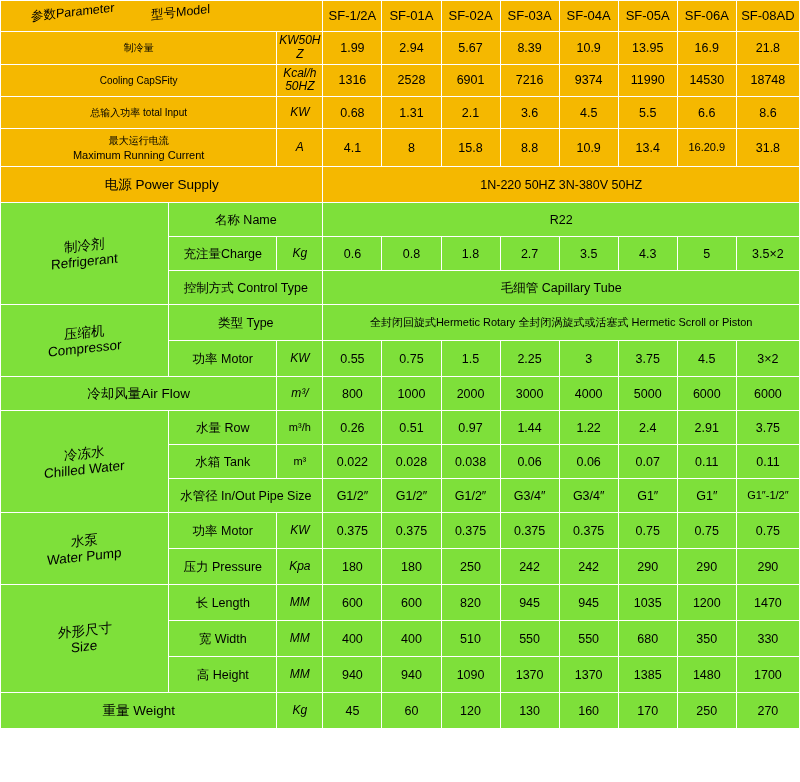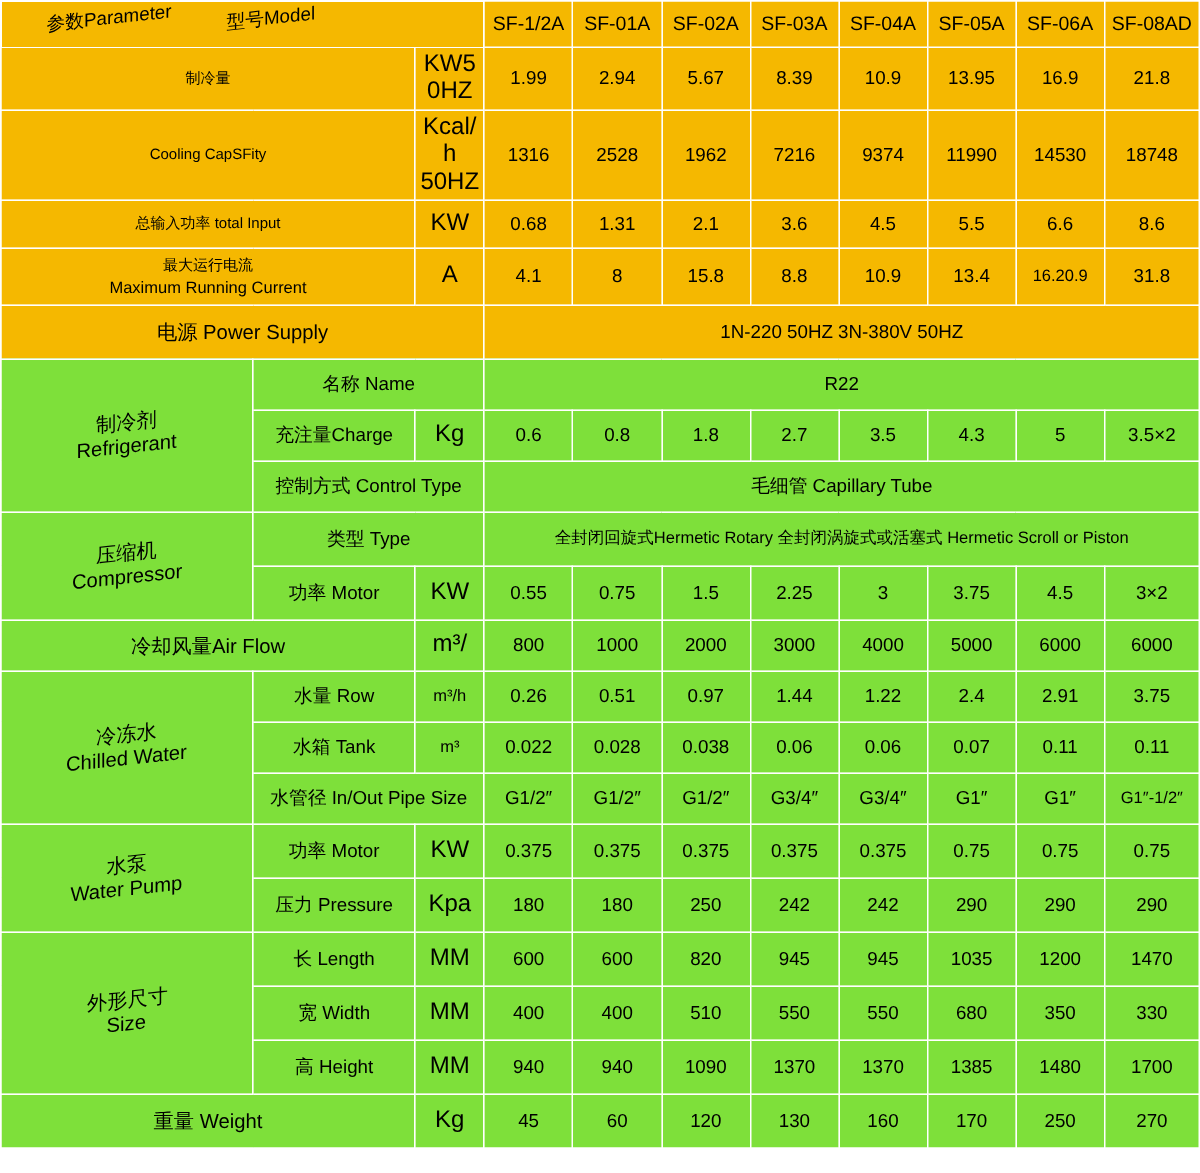--- a/index.html
+++ b/index.html
@@ -24,21 +24,21 @@
     font-size:12.5px;
     line-height:1.15;
     word-wrap:break-word;
   }
   .orange{background:#f5b800;}
   .green{background:#7ee03a;}
   .hdr{font-size:13px;}
   .label{font-size:10px;}
   .small{font-size:11px;}
   .two-line{line-height:1.2;text-align:center;}
-  .unit{font-size:16px;}
+  .unit{font-size:12px;font-style:italic;}
   .big-label{font-size:13.5px;}
   .param-head{position:relative;height:26px;}
   .param-head .p1{position:absolute;left:30px;top:4px;}
   .param-head .p2{position:absolute;left:150px;top:4px;}
   .skew{display:inline-block;transform:skewY(-6deg);}
 </style>
 </head>
 <body>
 
 <table>
@@ -83,21 +83,21 @@
     <td class="orange">13.95</td>
     <td class="orange">16.9</td>
     <td class="orange">21.8</td>
   </tr>
 
   <tr style="height:32px">
     <td class="orange label" colspan="2">Cooling CapSFity</td>
     <td class="orange unit">Kcal/h 50HZ</td>
     <td class="orange">1316</td>
     <td class="orange">2528</td>
-    <td class="orange">1962</td>
+    <td class="orange">6901</td>
     <td class="orange">7216</td>
     <td class="orange">9374</td>
     <td class="orange">11990</td>
     <td class="orange">14530</td>
     <td class="orange">18748</td>
   </tr>
 
   <tr style="height:32px">
     <td class="orange label" colspan="2">总输入功率 total Input</td>
     <td class="orange unit">KW</td>

